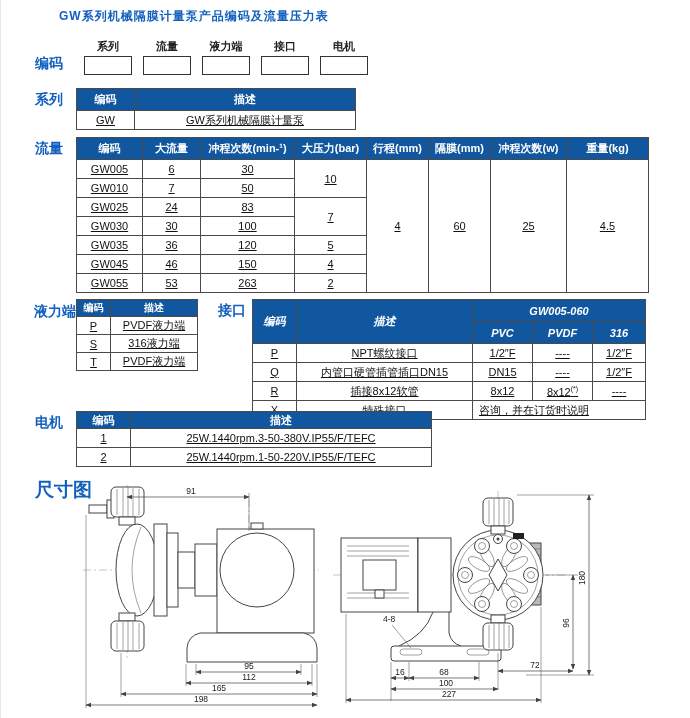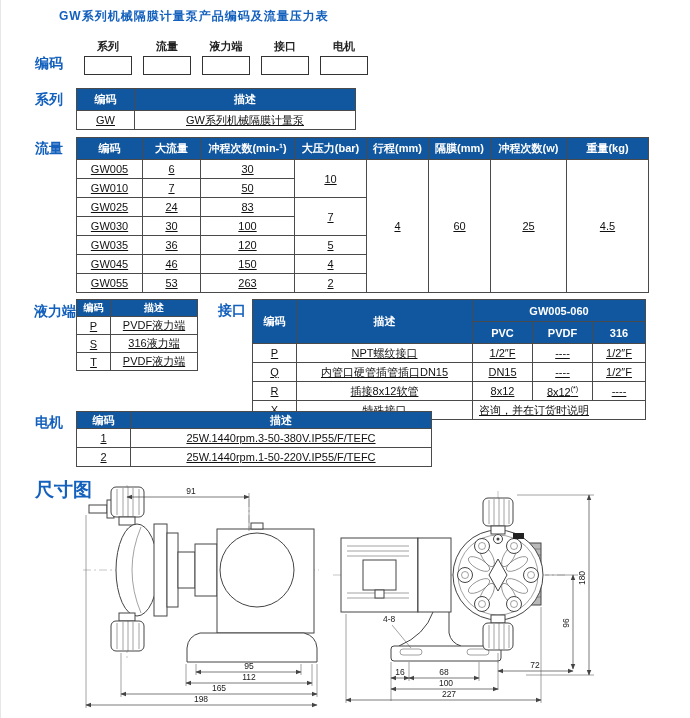--- a/index.html
+++ b/index.html
@@ -24,21 +24,21 @@
   .tblwrap { position:absolute; }
   table.tbl { border-collapse:collapse; width:100%; table-layout:fixed; background:#fff; }
   table.tbl th, table.tbl td {
     border:1px solid #4a4a4a; font-size:11px; text-align:center;
     padding:0 2px; color:#111; overflow:hidden; white-space:nowrap;
   }
   table.tbl th { background:#11579f; color:#fff; font-weight:bold; height:21px; }
   table.tbl td { height:18px;text-decoration:underline; }
   .flow-tbl th { height:25px; font-size:10.5px; }
   .flow-tbl td { height:18px; }
-  .if-tbl th { height:15px; font-size:10.5px; }
+  .if-tbl th { height:15px; font-size:10.5px;font-style:italic; }
   .if-tbl td { height:16px; font-size:10.5px; }
   .left-align { text-align:left !important; padding-left:6px !important; }
   sup { font-size:7px; }
   
   .drawing { position:absolute; left:60px; top:483px; }
   .ln  { fill:none; stroke:#444; stroke-width:1; }
   .lnw { fill:#fff; stroke:#444; stroke-width:1; }
   .thin{ fill:none; stroke:#555; stroke-width:0.55; }
   .ext { fill:none; stroke:#555; stroke-width:0.55; }
   .dim { fill:none; stroke:#444; stroke-width:0.7; }

